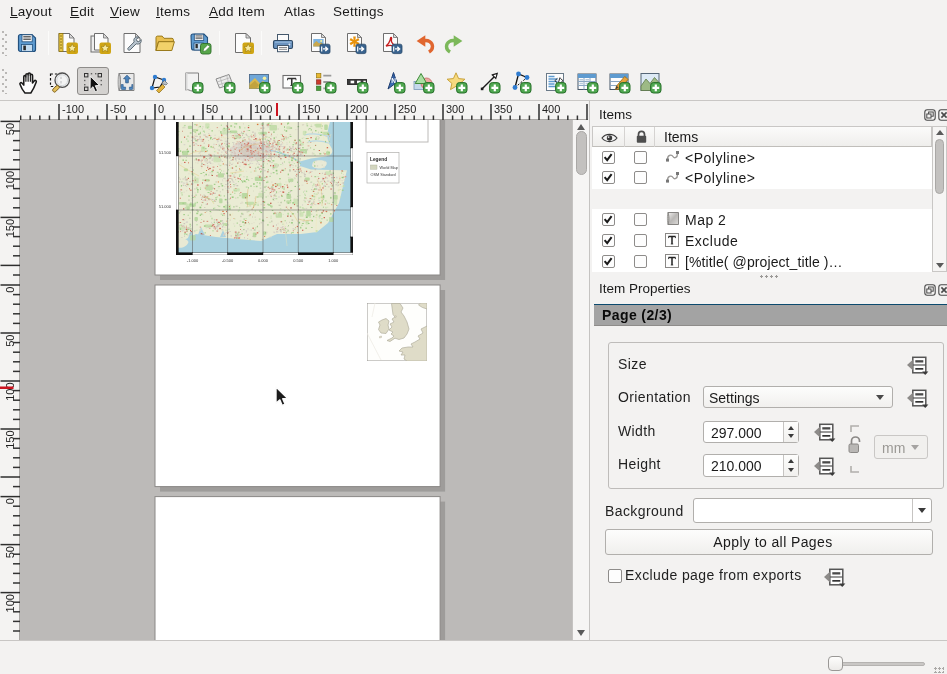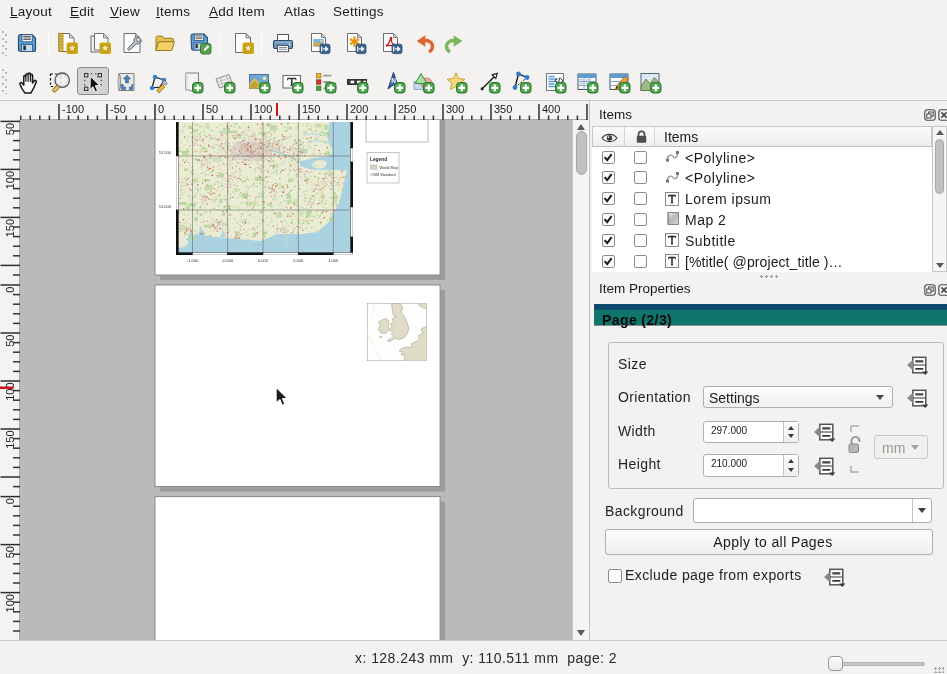--- a/index.html
+++ b/index.html
@@ -14,25 +14,25 @@
 #corner{position:absolute;left:0;top:101px;width:20px;height:19px;background:#f4f3f2}
 #canvas{position:absolute;left:20px;top:120px;width:552px;height:520px;background:#bcbab8}
 #vscroll{position:absolute;left:572px;top:120px;width:17px;height:520px;background:#f6f5f4;border-left:1px solid #c5c3c1}
 #vthumb{position:absolute;left:2.5px;top:11px;width:11px;height:44px;background:#c3c1bf;border:1px solid #aaa8a6;border-radius:6px}
 #panel{position:absolute;left:589px;top:101px;width:358px;height:539px;background:#f3f2f1;border-left:1px solid #c5c3c1}
 #statusbar{position:absolute;left:0;top:640px;width:947px;height:34px;background:#f3f2f1;border-top:1px solid #c8c6c4;font-size:14px;letter-spacing:0.45px;color:#2a2a2a}
 .ptitle{font-size:13.5px;color:#1a1a1a}
 #itemhdr{position:absolute;left:2px;top:25px;width:340px;height:21px;background:linear-gradient(#fbfbfa,#efeeec);border:1px solid #c9c7c5;border-bottom:1px solid #c0beba;font-size:14px;color:#1a1a1a}
 .irow{position:absolute;left:2px;width:340px;height:20.8px;background:#fff;font-size:14px;letter-spacing:0.5px;color:#1a1a1a}
 .cb{position:absolute;width:13px;height:13px;background:#fdfdfd;border:1px solid #8e8c8a;border-radius:2px}
-#ptabhdr{position:absolute;left:4px;top:203px;width:354px;height:22px;background:#0f766e;border-top:6px solid #0c4a6e;border-bottom:1px solid #8e8c8a;font-size:14px;letter-spacing:0.4px;font-weight:bold;color:#0a0a0a}
+#ptabhdr{position:absolute;left:4px;top:203px;width:354px;height:22px;background:#a3a3a3;border-top:1px solid #0c4a6e;border-bottom:1px solid #8e8c8a;font-size:14px;letter-spacing:0.4px;font-weight:bold;color:#0a0a0a}
 .flabel{position:absolute;font-size:14px;letter-spacing:0.4px;color:#1f1f1f}
 .combo{position:absolute;background:linear-gradient(#fdfdfc,#f1f0ee);border:1px solid #b1afac;border-radius:3px;font-size:14px;color:#1a1a1a}
 .combo .arr{position:absolute;right:8px;top:50%;margin-top:-2px;width:0;height:0;border-left:4px solid transparent;border-right:4px solid transparent;border-top:5px solid #4a4a4a}
-.spin{position:absolute;background:#fff;border:1px solid #b1afac;border-radius:3px;font-size:10px;color:#1a1a1a}
+.spin{position:absolute;background:#fff;border:1px solid #b1afac;border-radius:3px;font-size:14px;color:#1a1a1a}
 .btn{position:absolute;background:linear-gradient(#fdfdfc,#f0efed);border:1px solid #b1afac;border-radius:3px;font-size:14px;letter-spacing:0.4px;color:#1a1a1a;text-align:center}
 </style></head><body>
 <div id="menubar">
     <span style="left:10px"><u>L</u>ayout</span>
     <span style="left:70px"><u>E</u>dit</span>
     <span style="left:110px"><u>V</u>iew</span>
     <span style="left:156px"><u>I</u>tems</span>
     <span style="left:209px"><u>A</u>dd Item</span>
     <span style="left:284px">Atlas</span>
     <span style="left:333px">Settings</span>
@@ -2877,34 +2877,20 @@
         </svg>
       </div>
       <div class="cb" style="left:41.5px;top:3.5px"></div>
       <div style="position:absolute;left:73px;top:3px"><svg width="15" height="13" viewBox="0 0 15 13">
           <path d="M2.6 10C2 5 6.5 4 8 6.5c1.5 2.4 4.5 1 4.4-2.5" stroke="#9a9896" stroke-width="1.4" fill="none"></path>
           <rect x="1" y="8.6" width="3" height="3" fill="#777"></rect>
           <rect x="11" y="1" width="3" height="3" fill="#777"></rect>
         </svg></div>
       <span style="position:absolute;left:93px;top:2.5px">&lt;Polyline&gt;</span>
     </div>
-    <div class="irow" style="top:87.6px">
-      <div class="cb" style="left:9.5px;top:3.5px">
-        <svg width="13" height="13" viewBox="0 0 13 13" style="position:absolute;left:-1px;top:-1px">
-          <path d="M2.6 6.2l2.6 3 4.4-6" stroke="#1a1a1a" stroke-width="2" fill="none"></path>
-        </svg>
-      </div>
-      <div class="cb" style="left:41.5px;top:3.5px"></div>
-      <div style="position:absolute;left:73px;top:3px"><svg width="14" height="14" viewBox="0 0 14 14">
-          <rect x="0.5" y="0.5" width="13" height="13" fill="#fdfdfd" stroke="#8a8886"></rect>
-          <path d="M3.5 3.5h7M7 3.5v7.5" stroke="#222" stroke-width="1.5"></path>
-          <path d="M3.5 3.5v1.6M10.5 3.5v1.6M5.8 11h2.4" stroke="#222" stroke-width="0.8"></path>
-        </svg></div>
-      <span style="position:absolute;left:93px;top:2.5px">Lorem ipsum</span>
-    </div>
     <div class="irow" style="top:108.4px">
       <div class="cb" style="left:9.5px;top:3.5px">
         <svg width="13" height="13" viewBox="0 0 13 13" style="position:absolute;left:-1px;top:-1px">
           <path d="M2.6 6.2l2.6 3 4.4-6" stroke="#1a1a1a" stroke-width="2" fill="none"></path>
         </svg>
       </div>
       <div class="cb" style="left:41.5px;top:3.5px"></div>
       <div style="position:absolute;left:73px;top:3px"><svg width="14" height="13" viewBox="0 0 14 13">
           <defs>
             <linearGradient id="mg" x1="0" y1="0" x2="1" y2="1">
@@ -2923,21 +2909,21 @@
         <svg width="13" height="13" viewBox="0 0 13 13" style="position:absolute;left:-1px;top:-1px">
           <path d="M2.6 6.2l2.6 3 4.4-6" stroke="#1a1a1a" stroke-width="2" fill="none"></path>
         </svg>
       </div>
       <div class="cb" style="left:41.5px;top:3.5px"></div>
       <div style="position:absolute;left:73px;top:3px"><svg width="14" height="14" viewBox="0 0 14 14">
           <rect x="0.5" y="0.5" width="13" height="13" fill="#fdfdfd" stroke="#8a8886"></rect>
           <path d="M3.5 3.5h7M7 3.5v7.5" stroke="#222" stroke-width="1.5"></path>
           <path d="M3.5 3.5v1.6M10.5 3.5v1.6M5.8 11h2.4" stroke="#222" stroke-width="0.8"></path>
         </svg></div>
-      <span style="position:absolute;left:93px;top:2.5px">Subtitle</span>
+      <span style="position:absolute;left:93px;top:2.5px">Exclude</span>
     </div>
     <div class="irow" style="top:150.0px">
       <div class="cb" style="left:9.5px;top:3.5px">
         <svg width="13" height="13" viewBox="0 0 13 13" style="position:absolute;left:-1px;top:-1px">
           <path d="M2.6 6.2l2.6 3 4.4-6" stroke="#1a1a1a" stroke-width="2" fill="none"></path>
         </svg>
       </div>
       <div class="cb" style="left:41.5px;top:3.5px"></div>
       <div style="position:absolute;left:73px;top:3px"><svg width="14" height="14" viewBox="0 0 14 14">
           <rect x="0.5" y="0.5" width="13" height="13" fill="#fdfdfd" stroke="#8a8886"></rect>
@@ -3041,16 +3027,15 @@
     <div style="position:absolute;left:232px;top:466px"><svg width="24" height="20" viewBox="0 0 24 20">
         <rect x="7.8" y="2.3" width="13" height="15.5" fill="#fdfdfd" stroke="#555" stroke-width="1.5"></rect>
         <path d="M7.8 10h13" stroke="#555" stroke-width="1.2"></path>
         <rect x="10.3" y="5.2" width="8" height="2.3" fill="#4a4a4a"></rect>
         <rect x="10.3" y="13" width="8" height="1.7" fill="#333"></rect>
         <path d="M2 10 L7.8 4.8 L7.8 15.2 Z" fill="#8d8b89"></path>
         <path d="M17.2 16.6 h6.2 L20.2 20 Z" fill="#3a3a3a"></path>
       </svg></div>
   </div>
 <div id="statusbar">
-    <span style="position:absolute;left:355px;top:9px">x: 128.243 mm&nbsp; y: 110.511 mm&nbsp; page: 2</span>
     <div style="position:absolute;left:830px;top:21px;width:95px;height:4px;background:#c9c7c5;border-radius:2px;border:1px solid #b5b3b1"></div>
     <div style="position:absolute;left:828px;top:15px;width:15px;height:15px;background:linear-gradient(#fdfdfc,#eceae8);border:1px solid #9a9896;border-radius:4px"></div>
     <div style="position:absolute;left:934px;top:26px;width:10px;height:6px;background-image:radial-gradient(circle at 1.5px 1.5px,#aaa8a6 1px,transparent 1.2px);background-size:4px 4px"></div>
   </div>
 </body></html>

